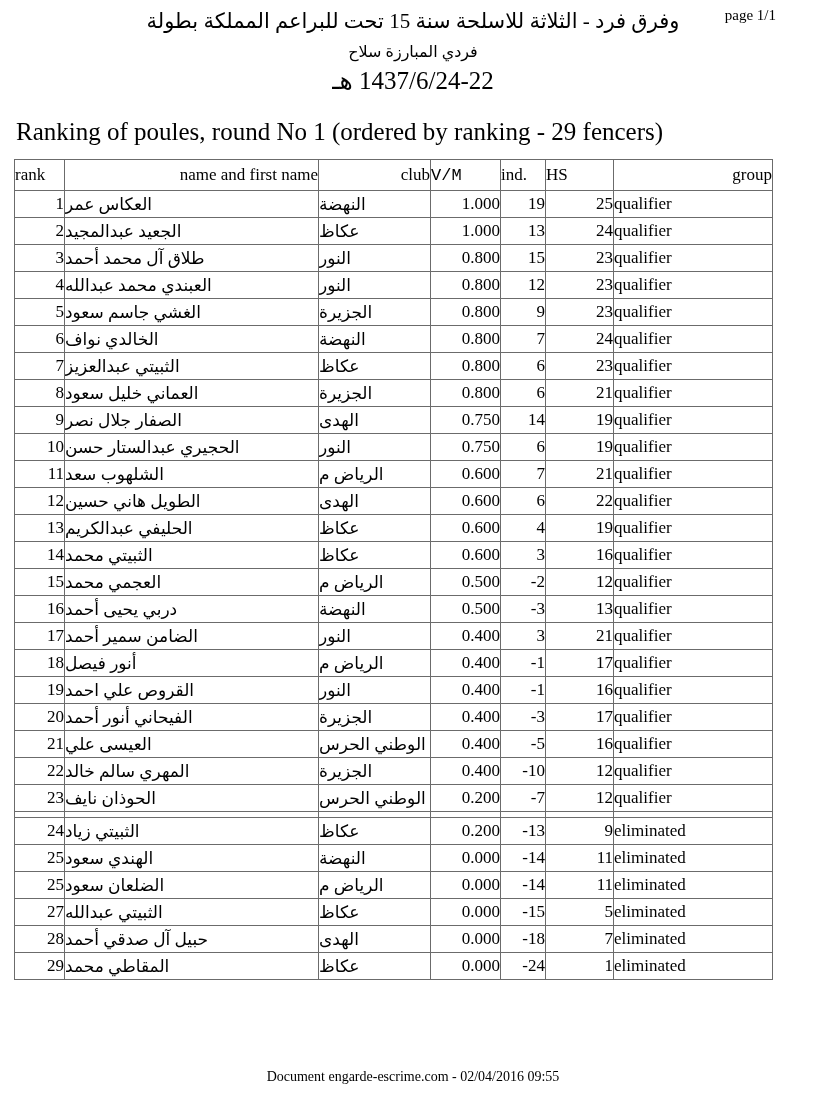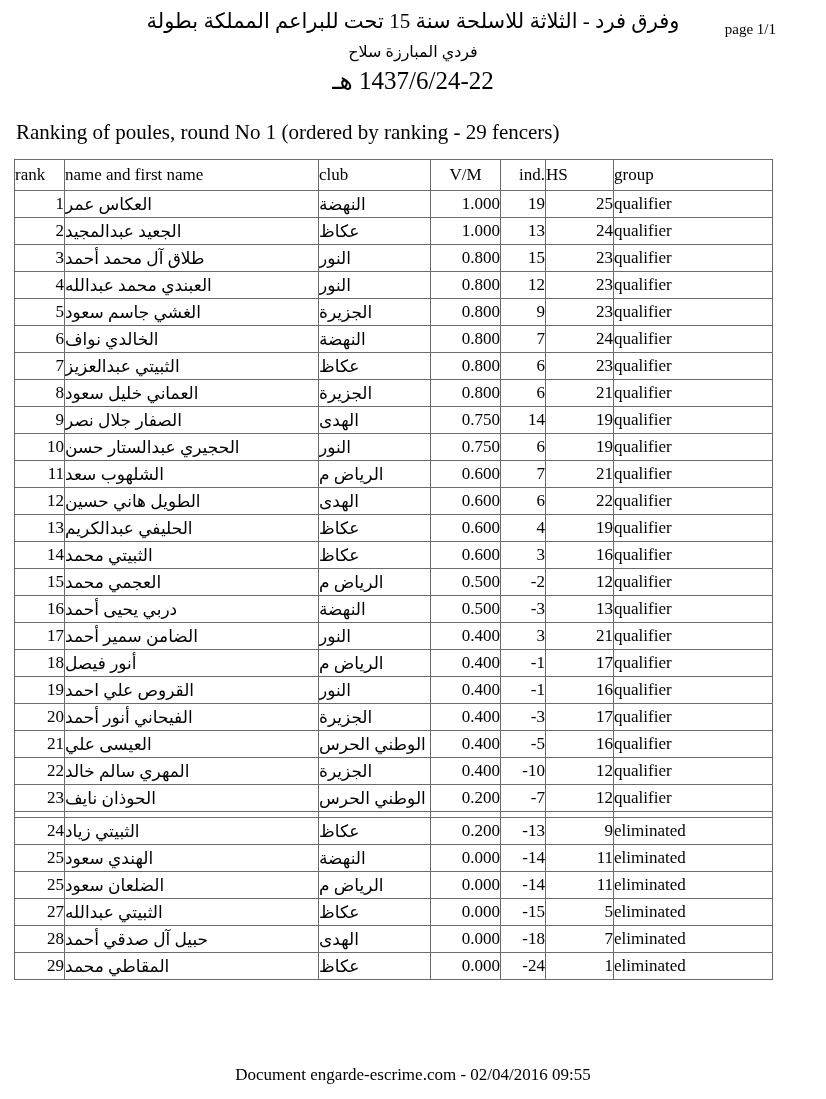--- a/index.html
+++ b/index.html
@@ -1,47 +1,47 @@
 <!DOCTYPE html>
 <html><head>
 <meta charset="utf-8">
 <style>
   html,body{margin:0;padding:0;background:#ffffff;color:#000;}
   body{width:826px;height:1099px;position:relative;
        font-family:"Liberation Serif","DejaVu Serif","DejaVu Sans",serif;}
-  .page-label{position:absolute;top:21px;right:50px;font-size:15px;text-align:center;}
+  .page-label{position:absolute;top:7px;right:50px;font-size:15px;text-align:center;}
   .doc-header{padding-top:6px;text-align:center;}
   .doc-header .line1{font-size:21px;line-height:31px;}
   .doc-header .line2{font-size:16px;line-height:29px;}
   .doc-header .line3{font-size:25px;line-height:29px;}
-  .section-title{margin:24px 0 12px 16px;font-size:21px;line-height:26px;}
+  .section-title{margin:24px 0 12px 16px;font-size:25px;line-height:26px;}
   table.results{border-collapse:collapse;margin:14px 0 0 14px;table-layout:fixed;
                 width:758px;font-size:17px;}
   table.results th,table.results td{border:1px solid #6b6b6b;font-weight:normal;
                 overflow:hidden;white-space:nowrap;padding:0;}
   table.results th{height:30px;}
   table.results td{height:26px;}
   col.c-rank{width:50px;} col.c-name{width:254px;} col.c-club{width:112px;}
   col.c-vm{width:70px;} col.c-ind{width:45px;} col.c-hs{width:68px;} col.c-group{width:159px;}
   th.rank{text-align:left;padding-left:4px;}
-  th.name,th.club,th.group{text-align:left;padding-left:8px;}
-  th.vm{text-align:center;}
-  th.ind{text-align:right;}
+  th.name,th.club,th.group{text-align:right;padding-left:8px;}
+  th.vm{text-align:left;font-family:Liberation Mono, monospace;}
+  th.ind{text-align:left;}
   th.hs{text-align:left;padding-right:11px;}
   td.rank{text-align:right;padding-right:7px;}
   td.name,td.club,td.group{text-align:left;padding-left:8px;}
   td.vm{text-align:right;padding-right:7px;}
   td.ind{text-align:right;padding-right:13px;}
   td.hs{text-align:right;padding-right:11px;}
   tr.sep td{height:5px;}
   
   .ar{direction:ltr;unicode-bidi:isolate;}
   .ar .aw{display:inline-block;white-space:nowrap;}
   .doc-footer{position:absolute;left:0;bottom:14px;width:100%;
-              text-align:center;font-size:17px;}
+              text-align:center;font-size:14px;}
 </style>
 </head>
 <body>
 
 <div class="page-label">page 1/1</div>
 
 <div class="doc-header">
   <div class="line1 ar"><span class="aw" dir="rtl">بطولة</span> <span class="aw" dir="rtl">المملكة</span> <span class="aw" dir="rtl">للبراعم</span> <span class="aw" dir="rtl">تحت</span> <span class="aw" dir="rtl">15</span> <span class="aw" dir="rtl">سنة</span> <span class="aw" dir="rtl">للاسلحة</span> <span class="aw" dir="rtl">الثلاثة</span> <span class="aw" dir="rtl">-</span> <span class="aw" dir="rtl">فرد</span> <span class="aw" dir="rtl">وفرق</span></div>
   <div class="line2 ar"><span class="aw" dir="rtl">سلاح</span> <span class="aw" dir="rtl">المبارزة</span> <span class="aw" dir="rtl">فردي</span></div>
   <div class="line3 ar"><span class="aw" dir="rtl">هـ</span> <span class="aw" dir="rtl">1437/6/24-22</span></div>

